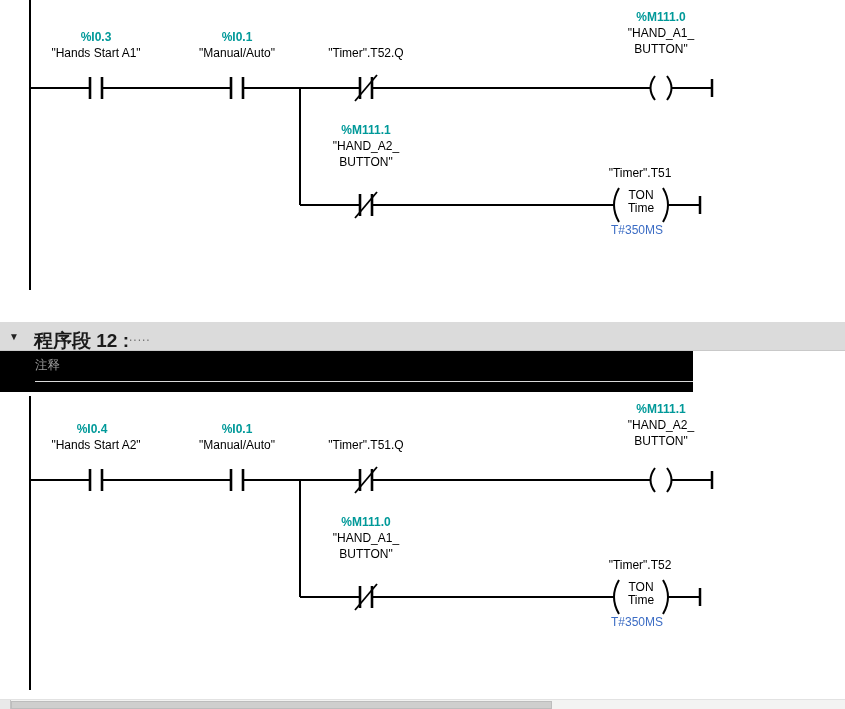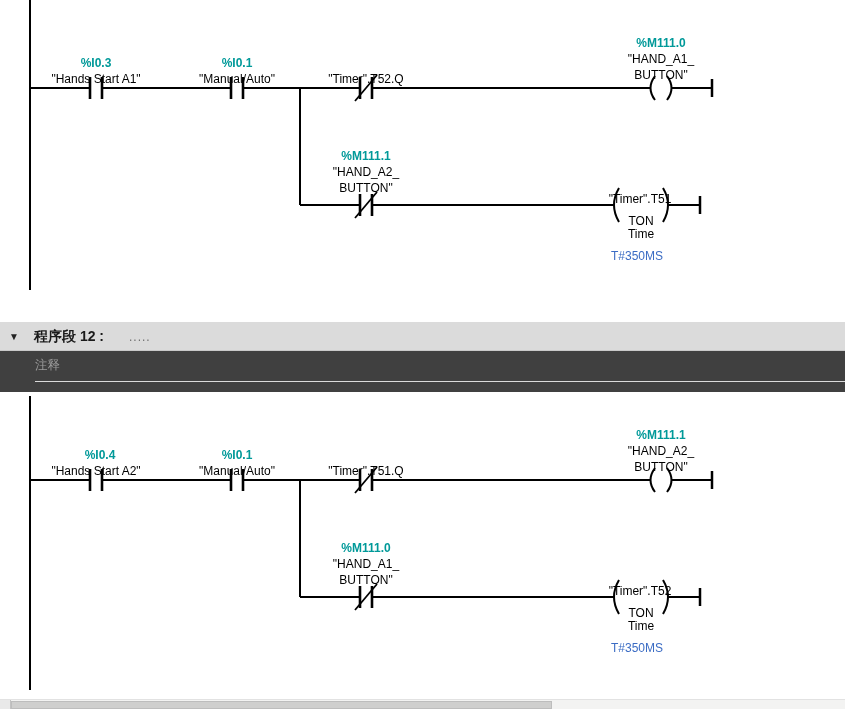--- a/index.html
+++ b/index.html
@@ -8,32 +8,32 @@
   .screen { position:absolute; left:0; top:0; width:845px; height:709px; background:#fff; }
 
   .network { position:absolute; left:0; width:845px; }
   #net11 { top:0; height:322px; }
   #net12 { top:392px; height:307px; }
 
   .wires { position:absolute; left:0; top:0; }
   .sym   { position:absolute; }
 
   .lbl { position:absolute; font-size:12px; line-height:13px; white-space:nowrap;
-         transform:translateX(-50%); color:#000; text-align:left;margin-top:26px; }
+         transform:translateX(-50%); color:#000; text-align:left; }
   .addr { color:var(--color-address,#009999); font-weight:bold; }
   .bold { font-weight:normal; }
   .preset { color:var(--color-constant,#3B6CC4); }
 
   .net-header { position:absolute; top:322px; left:0; width:845px; height:29px;
                 background:var(--color-header_bg,#dbdbdb); border-bottom:1px solid #c9c9c9; }
   .collapse  { position:absolute; left:9px;  top:9px; font-size:10px; line-height:11px; color:#222; cursor:default; }
-  .net-title { position:absolute; left:34px; top:6px; font-size:14px; font-weight:bold; color:#1a1a1a; }
+  .net-title { position:absolute; left:34px; top:6px; font-size:19px; font-weight:bold; color:#1a1a1a; }
   .net-dots  { position:absolute; left:129px; top:8px; font-size:12px; color:#6f6f6f; letter-spacing:1px; }
 
-  .comment-row  { position:absolute; top:351px; left:0; width:845px; height:41px; background:#404040; }
+  .comment-row  { position:absolute; top:351px; left:0; width:693px; height:41px; background:#000000; }
   .comment-text { position:absolute; left:35px; top:6px; font-size:12.5px;
                   color:var(--color-comment_text,#9c9c9c); }
   .comment-line { position:absolute; left:35px; right:0; top:30px; height:1px; background:#dadada; }
 
   .hscroll { position:absolute; left:0; top:699px; width:845px; height:10px;
              background:#f3f3f2; border-top:1px solid #e2e2e2; }
   .hscroll-corner { position:absolute; left:0; top:0; width:11px; height:9px;
                     background:#e9e9e9; border-right:1px solid #c2c2c2; }
   .hscroll-thumb  { position:absolute; left:11px; top:1px; width:541px; height:8px;
                     background:#cfcfce; border:1px solid #bdbdbd; }
@@ -178,21 +178,21 @@
         <line x1="3" y1="29" x2="25" y2="3" stroke-width="1.8"></line>
       </g>
     </svg>
     <svg class="sym" style="left:609px;top:185px" width="64" height="40">
       <g stroke="#000" fill="none" stroke-width="2">
         <path d="M 10 3 Q 0 20 10 37"></path>
           <path d="M 54 3 Q 64 20 54 37"></path>
       </g>
     </svg>
 
-    <div class="lbl addr" style="left:100px;top:31px">%I0.4</div>
+    <div class="lbl addr" style="left:92px;top:31px">%I0.4</div>
     <div class="lbl" style="left:96px;top:47px">"Hands Start A2"</div>
     <div class="lbl addr" style="left:237px;top:31px">%I0.1</div>
     <div class="lbl" style="left:237px;top:47px">"Manual/Auto"</div>
     <div class="lbl" style="left:366px;top:47px">"Timer".T51.Q</div>
     <div class="lbl addr" style="left:661px;top:11px">%M111.1</div>
     <div class="lbl" style="left:661px;top:27px">"HAND_A2_</div>
     <div class="lbl" style="left:661px;top:43px">BUTTON"</div>
     <div class="lbl addr" style="left:366px;top:124px">%M111.0</div>
     <div class="lbl" style="left:366px;top:140px">"HAND_A1_</div>
     <div class="lbl" style="left:366px;top:156px">BUTTON"</div>

